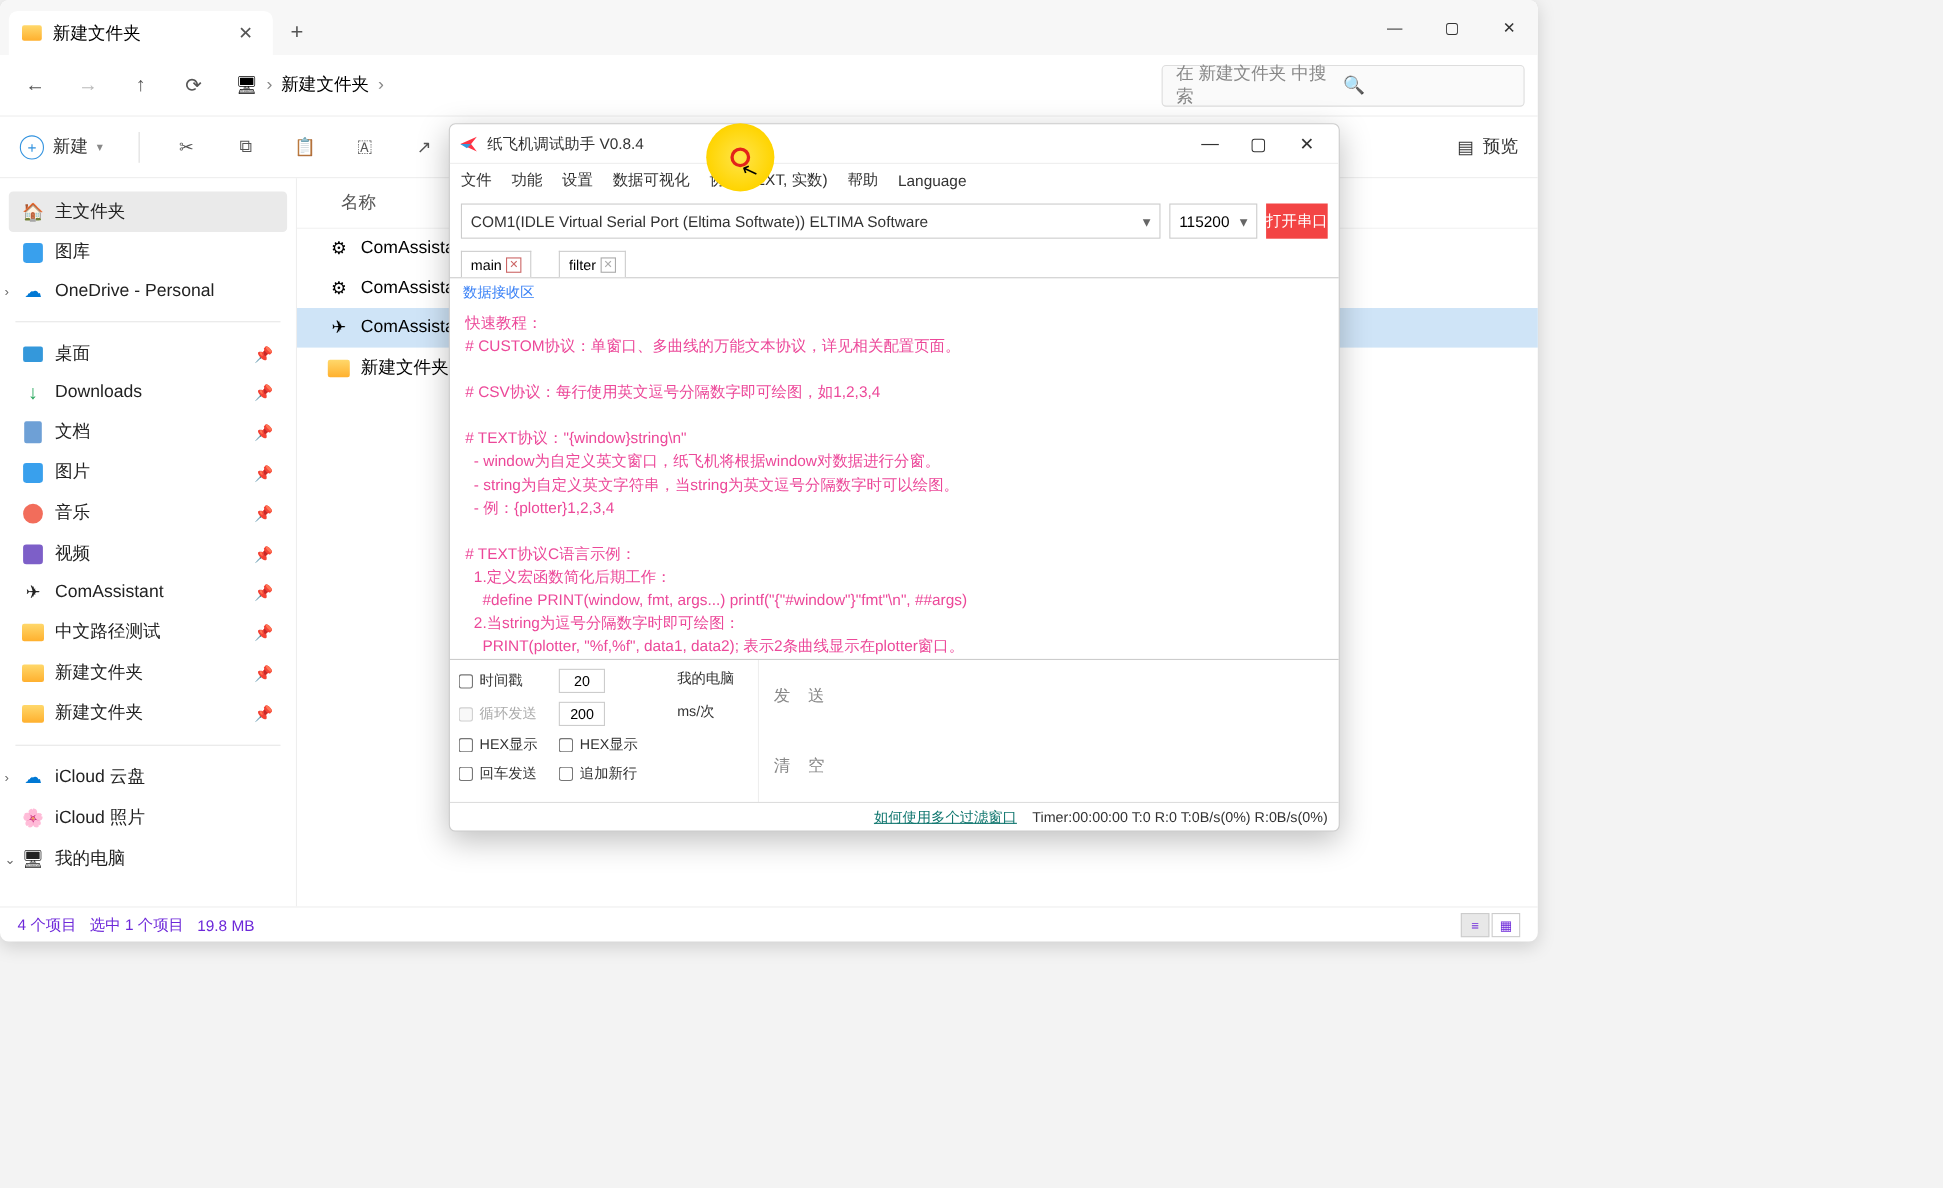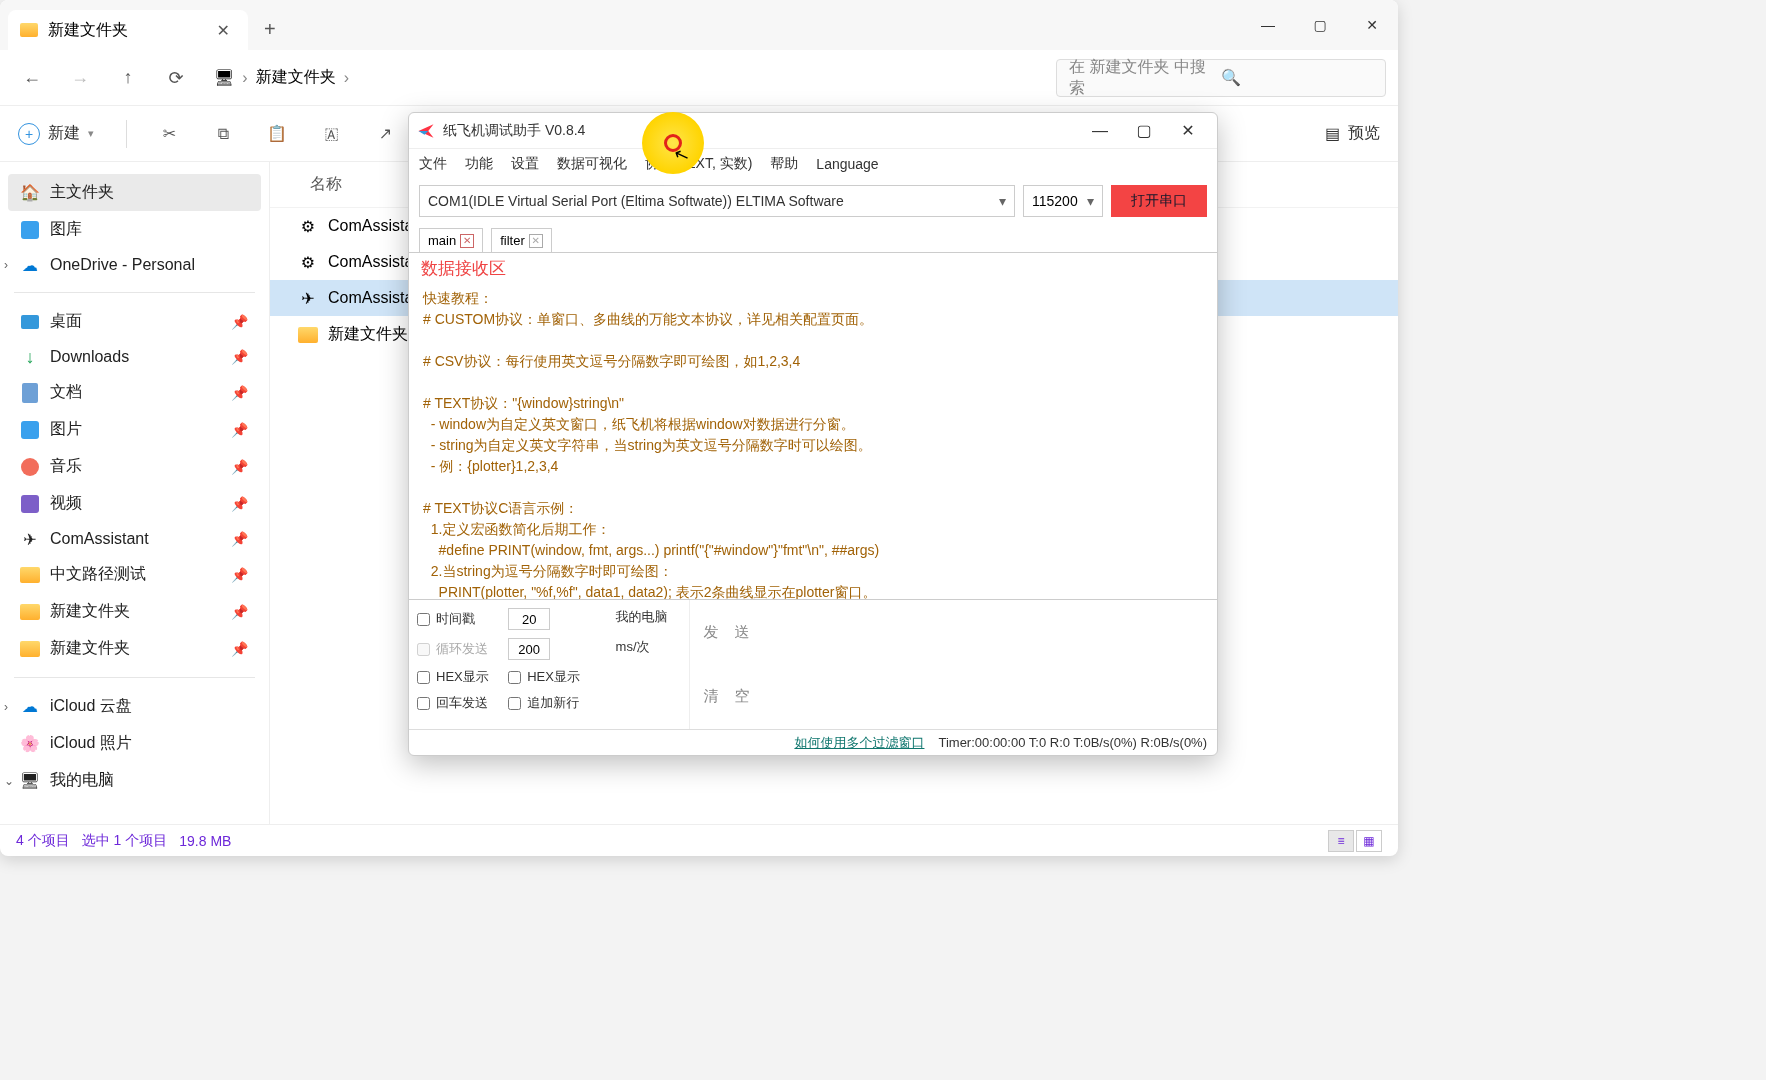--- a/index.html
+++ b/index.html
@@ -47,28 +47,28 @@
 .app-logo{width:18px;height:18px;margin-right:8px}
 .app-title{font-size:14px;color:#333}
 .app-wc{margin-left:auto;display:flex;gap:2px}
 .app-wc div{width:42px;height:30px;display:flex;align-items:center;justify-content:center;color:#333}
 .app-menu{height:30px;display:flex;align-items:center;padding:0 10px;gap:18px;font-size:14px;color:#333}
 .app-row{display:flex;align-items:center;padding:6px 10px;gap:8px}
 .combo{flex:1;height:32px;border:1px solid #ccc;display:flex;align-items:center;padding:0 8px;font-size:14px;color:#333;background:#fff}
 .combo .chev{margin-left:auto;color:#666}
 .baud{width:80px;height:32px;border:1px solid #ccc;display:flex;align-items:center;padding:0 8px;font-size:14px}
 .baud .chev{margin-left:auto;color:#666}
-.openbtn{height:32px;background:#f34444;color:#0f172a;padding:0 20px;display:flex;align-items:center;font-size:14px;font-weight:500}
-.tabs-row{display:flex;align-items:end;padding:0 10px;height:30px;border-bottom:1px solid #ccc;gap:8px}
+.openbtn{height:32px;background:#f34444;color:#ffffff;padding:0 0;display:flex;align-items:center;font-size:14px;font-weight:500}
+.tabs-row{display:flex;align-items:end;padding:0 10px;height:30px;border-bottom:1px solid #ccc;gap:25px}
 .stab{padding:4px 8px;border:1px solid #ccc;border-bottom:none;background:#fff;display:flex;align-items:center;gap:4px;font-family:monospace;font-size:13px}
 .stab .x{width:14px;height:14px;border:1px solid #c66;color:#c66;font-size:10px;display:flex;align-items:center;justify-content:center}
 .stab.inact .x{border-color:#aaa;color:#aaa}
-.rx-label{padding:4px 12px;color:#ef4444;font-size:17px}
+.rx-label{padding:4px 12px;color:#3b82f6;font-size:13px}
 .rx-area{flex:1;padding:4px 14px;font-family:"Consolas","Microsoft YaHei",monospace;font-size:14px;line-height:1.5;white-space:pre;overflow:hidden}
-.rx-area .cmt{color:#a16207}
+.rx-area .cmt{color:#ec4899}
 .tx-panel{border-top:1px solid #ccc;display:flex;min-height:130px}
 .tx-input{flex:1;border:none;resize:none;padding:8px;font-size:13px;color:#888;outline:none}
 .tx-ctrl{width:280px;padding:8px 8px;display:grid;grid-template-columns:auto auto 40px auto;gap:8px 6px;align-content:start;font-size:13px;color:#333}
 .tx-ctrl label{display:flex;align-items:center;gap:6px}
 .tx-ctrl input[type=text]{width:42px;height:22px;border:1px solid #ccc;text-align:center;font-size:13px}
 .tx-btns{width:80px;display:flex;flex-direction:column;border-left:1px solid #eee}
 .tx-btns div{flex:1;display:flex;align-items:center;justify-content:center;color:#888;font-size:15px;letter-spacing:6px}
 .app-status{height:26px;border-top:1px solid #ddd;display:flex;align-items:center;padding:0 10px;font-size:13px;color:#333;gap:14px}
 .app-status a{color:#0f766e;text-decoration:underline;margin-left:auto}
 

